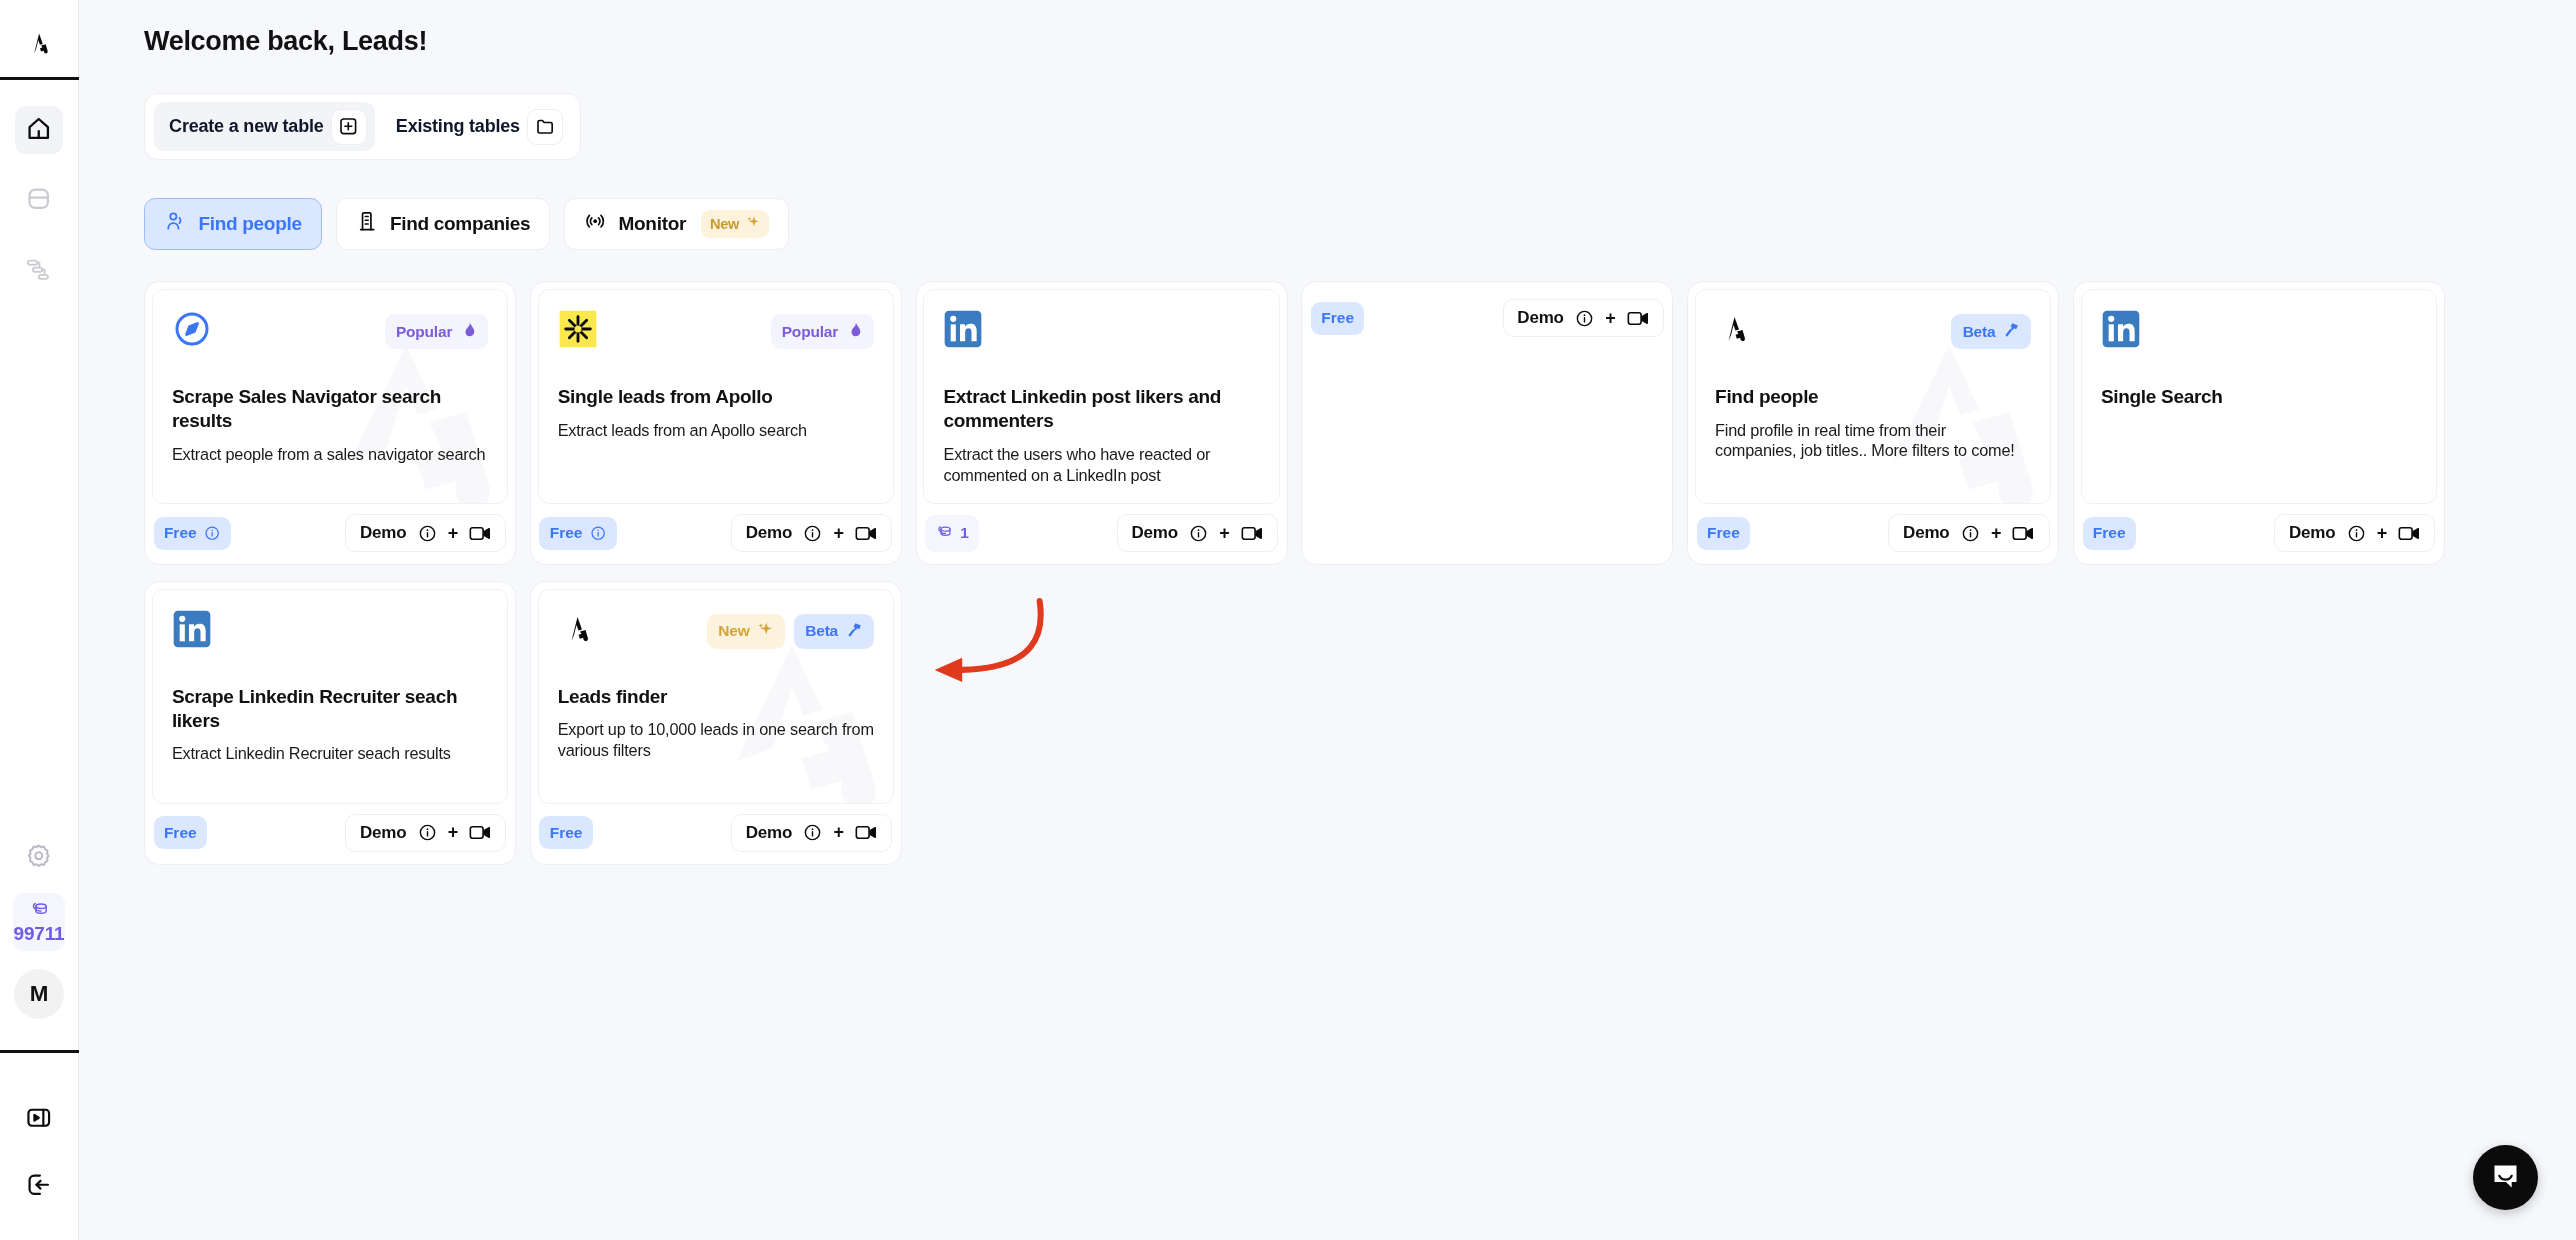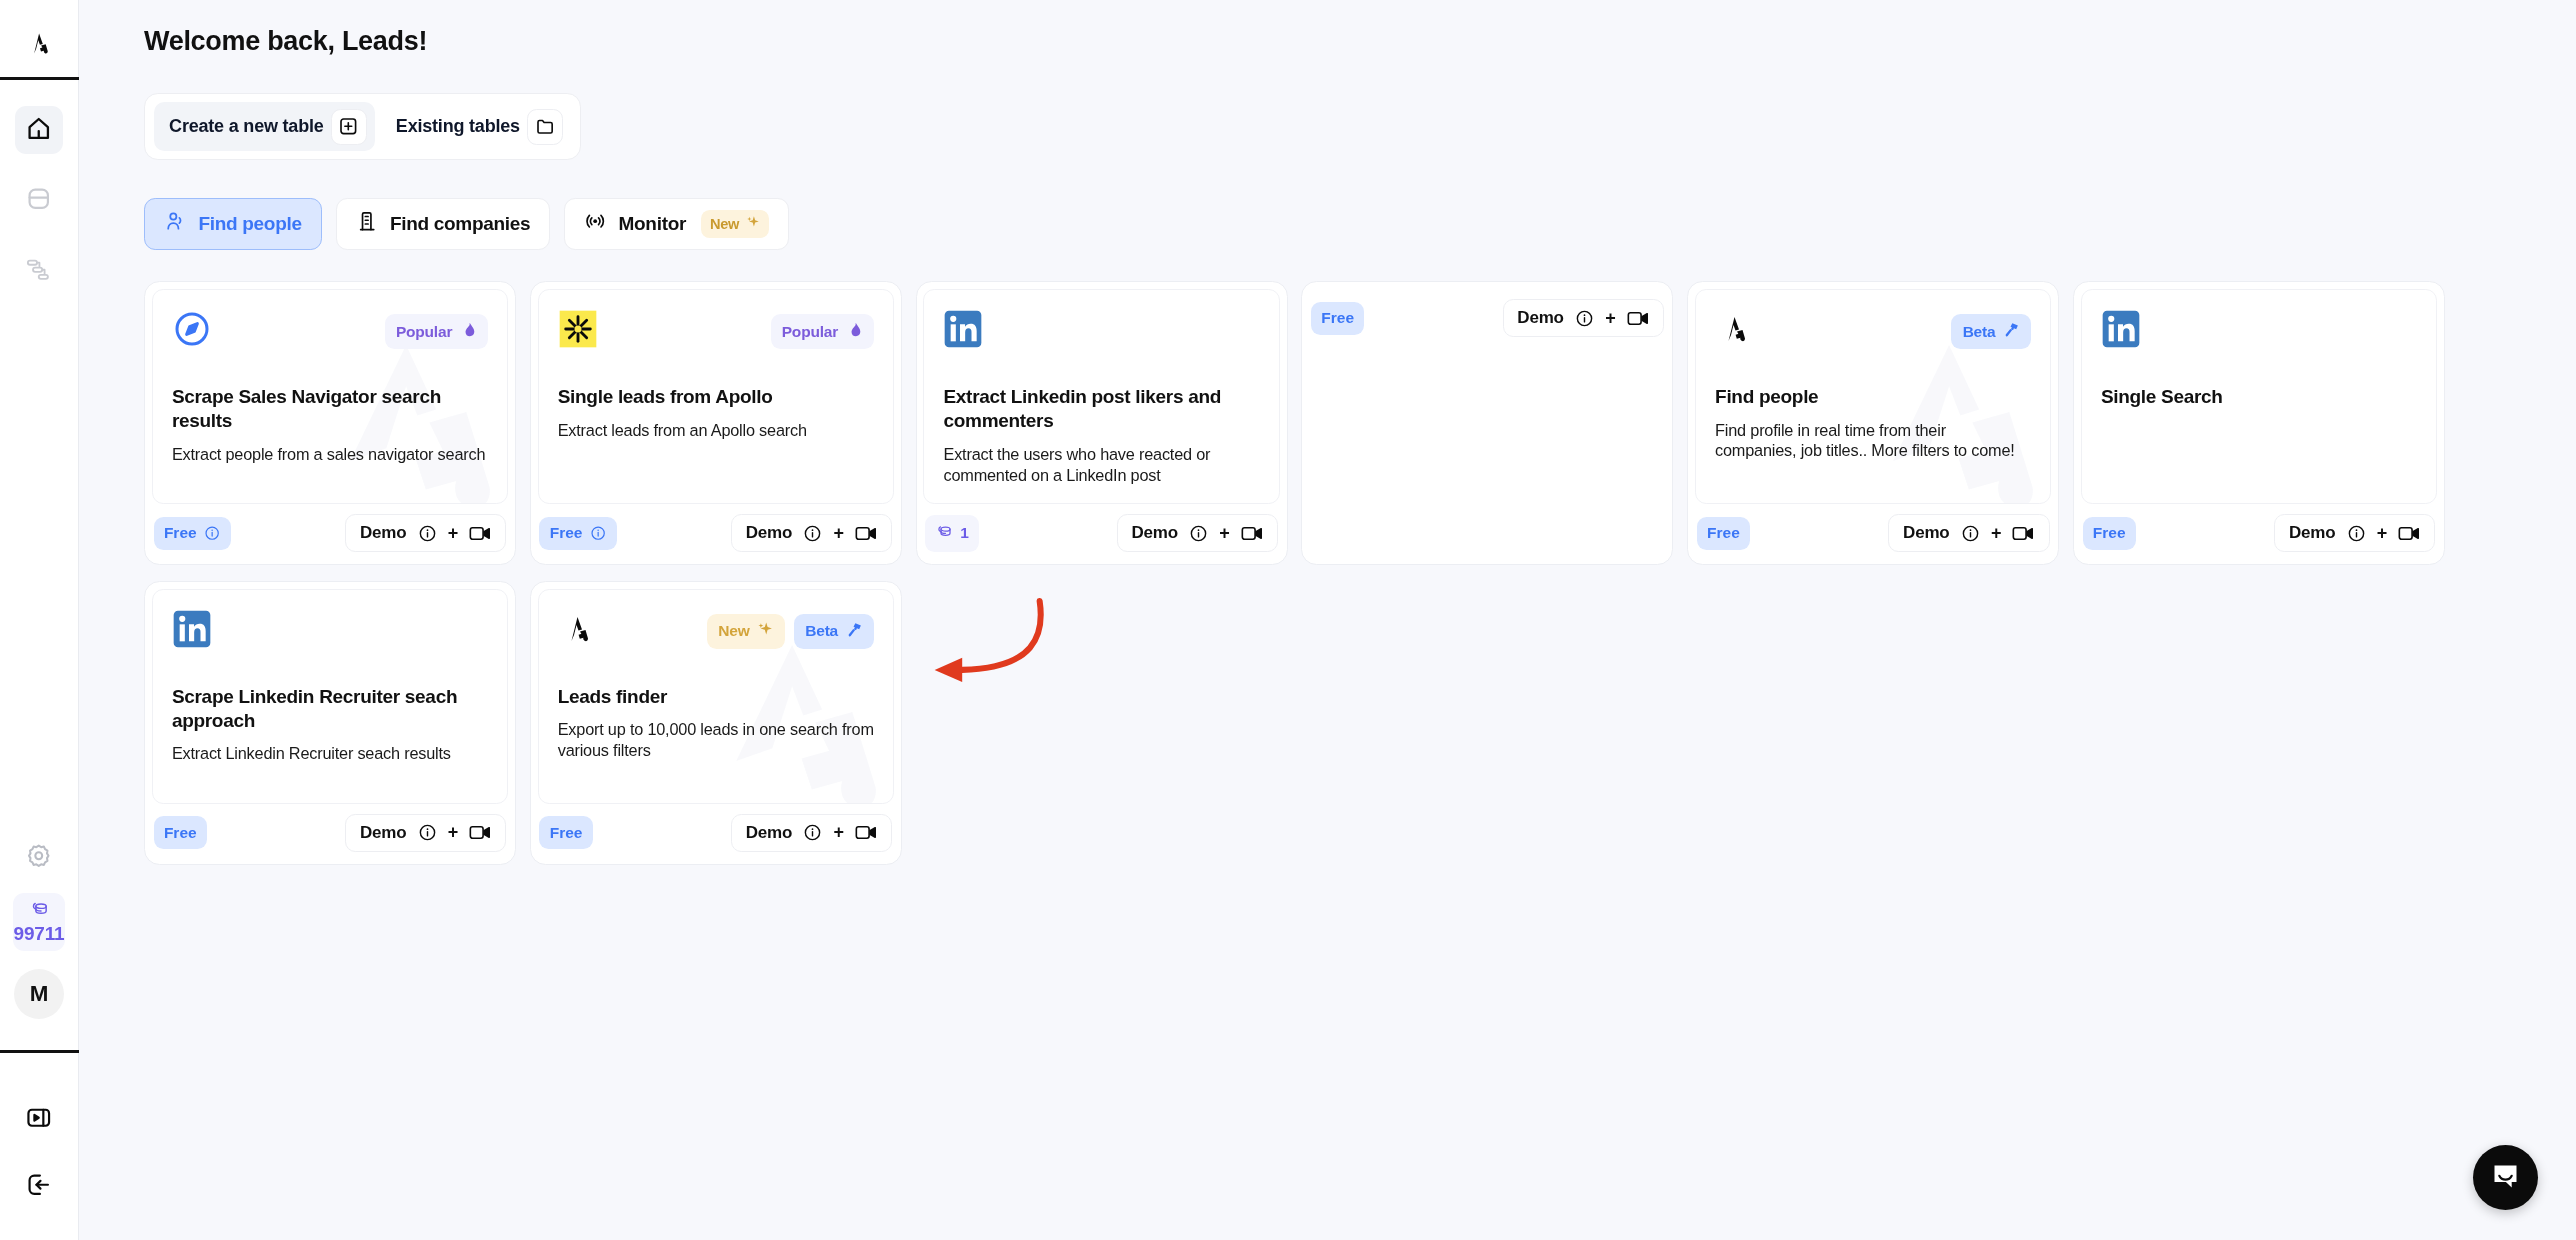--- a/index.html
+++ b/index.html
@@ -627,21 +627,21 @@
          <span class="card-icon">
                 <svg id="ic-linkedin" viewBox="0 0 24 24" width="40" height="40">
     <rect x="1" y="1" width="22" height="22" rx="2.6" fill="#3b7bbf"></rect>
     <rect x="4.6" y="9.2" width="3.1" height="10.2" fill="#ffffff"></rect>
     <circle cx="6.15" cy="5.9" r="1.85" fill="#ffffff"></circle>
     <path d="M10.2 9.2 h3 v1.5 c.7-1.2 2-1.8 3.4-1.8 2.5 0 3.6 1.6 3.6 4.3 v6.2 h-3.1 v-5.6 c0-1.5-.6-2.2-1.8-2.2 -1.3 0-2 .9-2 2.3 v5.5 h-3.1 Z" fill="#ffffff"></path>
   </svg>
               </span>
          <span class="card-pills"></span>
        </div>
-       <div class="card-title">Scrape Linkedin Recruiter seach approach</div>
+       <div class="card-title">Scrape Linkedin Recruiter seach likers</div>
        <div class="card-desc">Extract Linkedin Recruiter seach results</div>
      </div>
      <div class="card-foot">
        <span class="chip-free">
          <span>Free</span>
 
        </span>
        <span class="demo-btn">
          <span>Demo</span>
          <span class="info" style="color:#0b0b0b;display:inline-flex">

